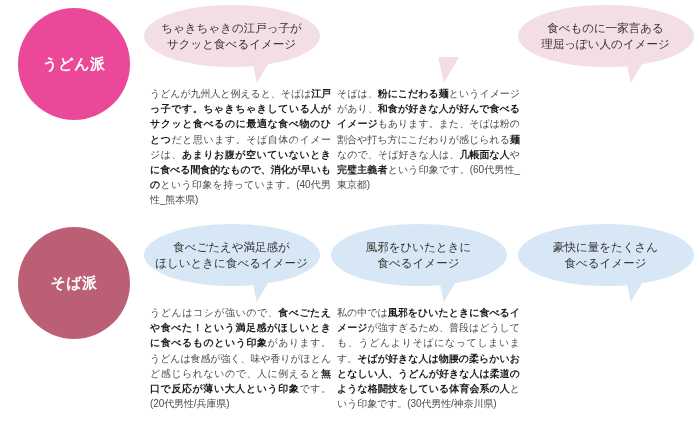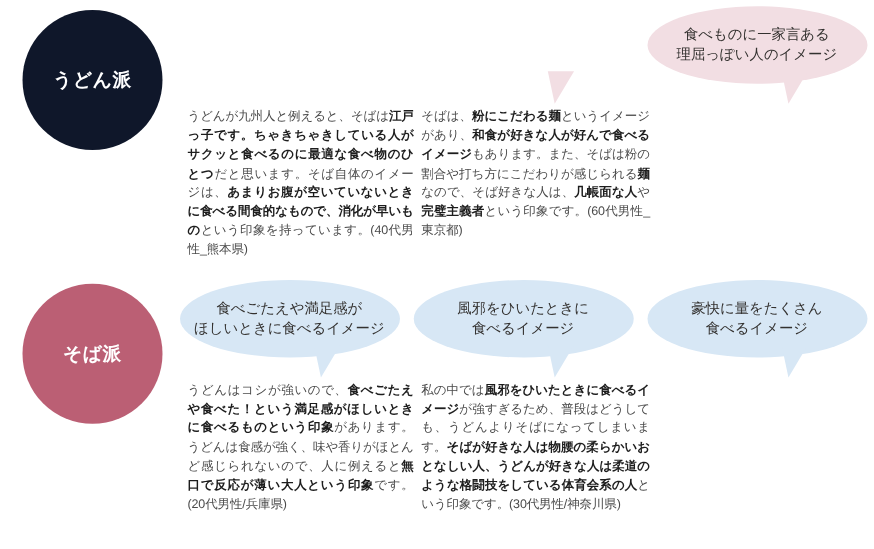--- a/index.html
+++ b/index.html
@@ -37,21 +37,21 @@
     position: absolute;
     left: 18px;
     top: 8px;
     width: 112px;
     height: 112px;
     border-radius: 50%;
     display: flex;
     align-items: center;
     justify-content: center;
   }
-  .faction-circle.udon { background: #0f172a; }
+  .faction-circle.udon { background: #ec4899; }
   .faction-circle.soba { background: #BB5F74; }
   .faction-label {
     color: #ffffff;
     font-size: 15px;
     font-weight: bold;
     letter-spacing: 0.5px;
     white-space: nowrap;
   }
 
   
@@ -145,20 +145,27 @@
 
   <div class="group-row row-udon">
 
     <div class="faction-circle udon">
       <span class="faction-label">うどん派</span>
     </div>
 
     <div class="columns">
 
       <div class="column c0">
+        <div class="bubble-wrap">
+          <div class="bubble pink">
+            <span class="bubble-text">ちゃきちゃきの江戸っ子が
+サクッと食べるイメージ</span>
+          </div>
+          <div class="bubble-tail"></div>
+        </div>
         <div class="body-text">うどんが九州人と例えると、そばは<b>江戸っ子です。ちゃきちゃきしている人がサクッと食べるのに最適な食べ物のひとつ</b>だと思います。そば自体のイメージは、<b>あまりお腹が空いていないときに食べる間食的なもので、消化が早いもの</b>という印象を持っています。(40代男性_熊本県)</div>
       </div>
 
       <div class="column c1">
         <div class="bubble-wrap">
           <div class="bubble-tail"></div>
         </div>
         <div class="body-text">そばは、<b>粉にこだわる麺</b>というイメージがあり、<b>和食が好きな人が好んで食べるイメージ</b>もあります。また、そばは粉の割合や打ち方にこだわりが感じられる<b>麺</b>なので、そば好きな人は、<b>几帳面な人</b>や<b>完璧主義者</b>という印象です。(60代男性_東京都)</div>
       </div>
 

